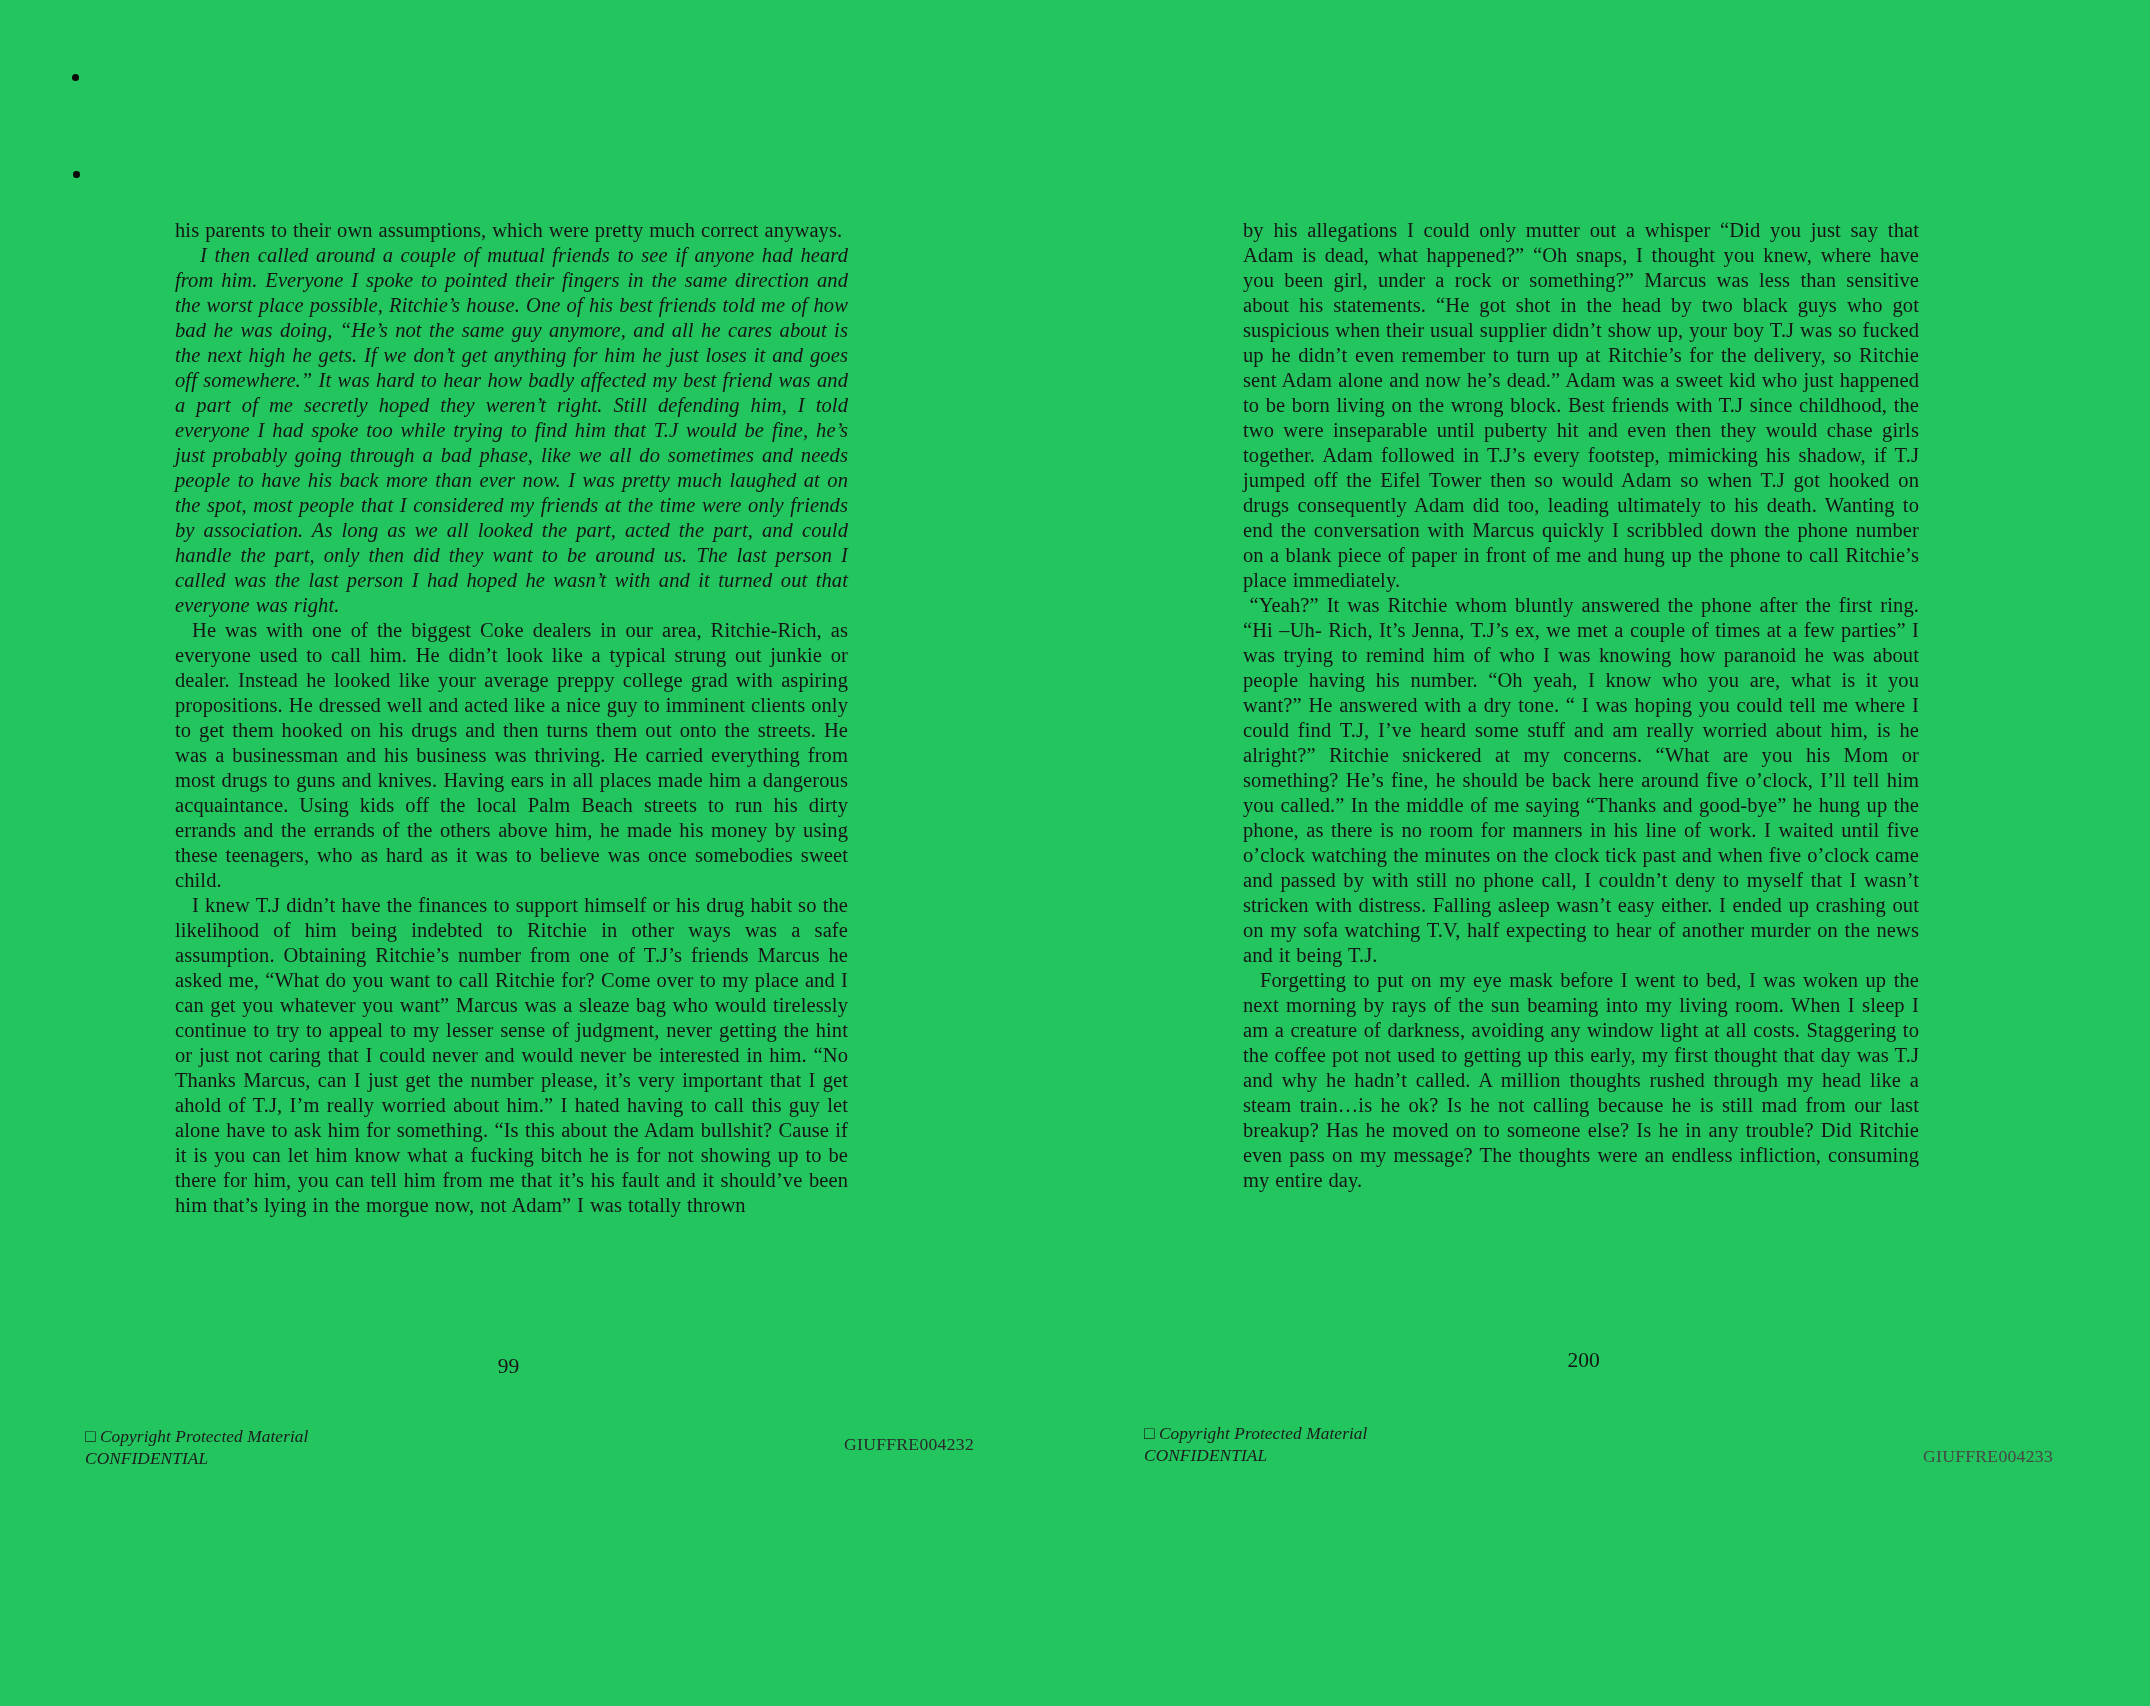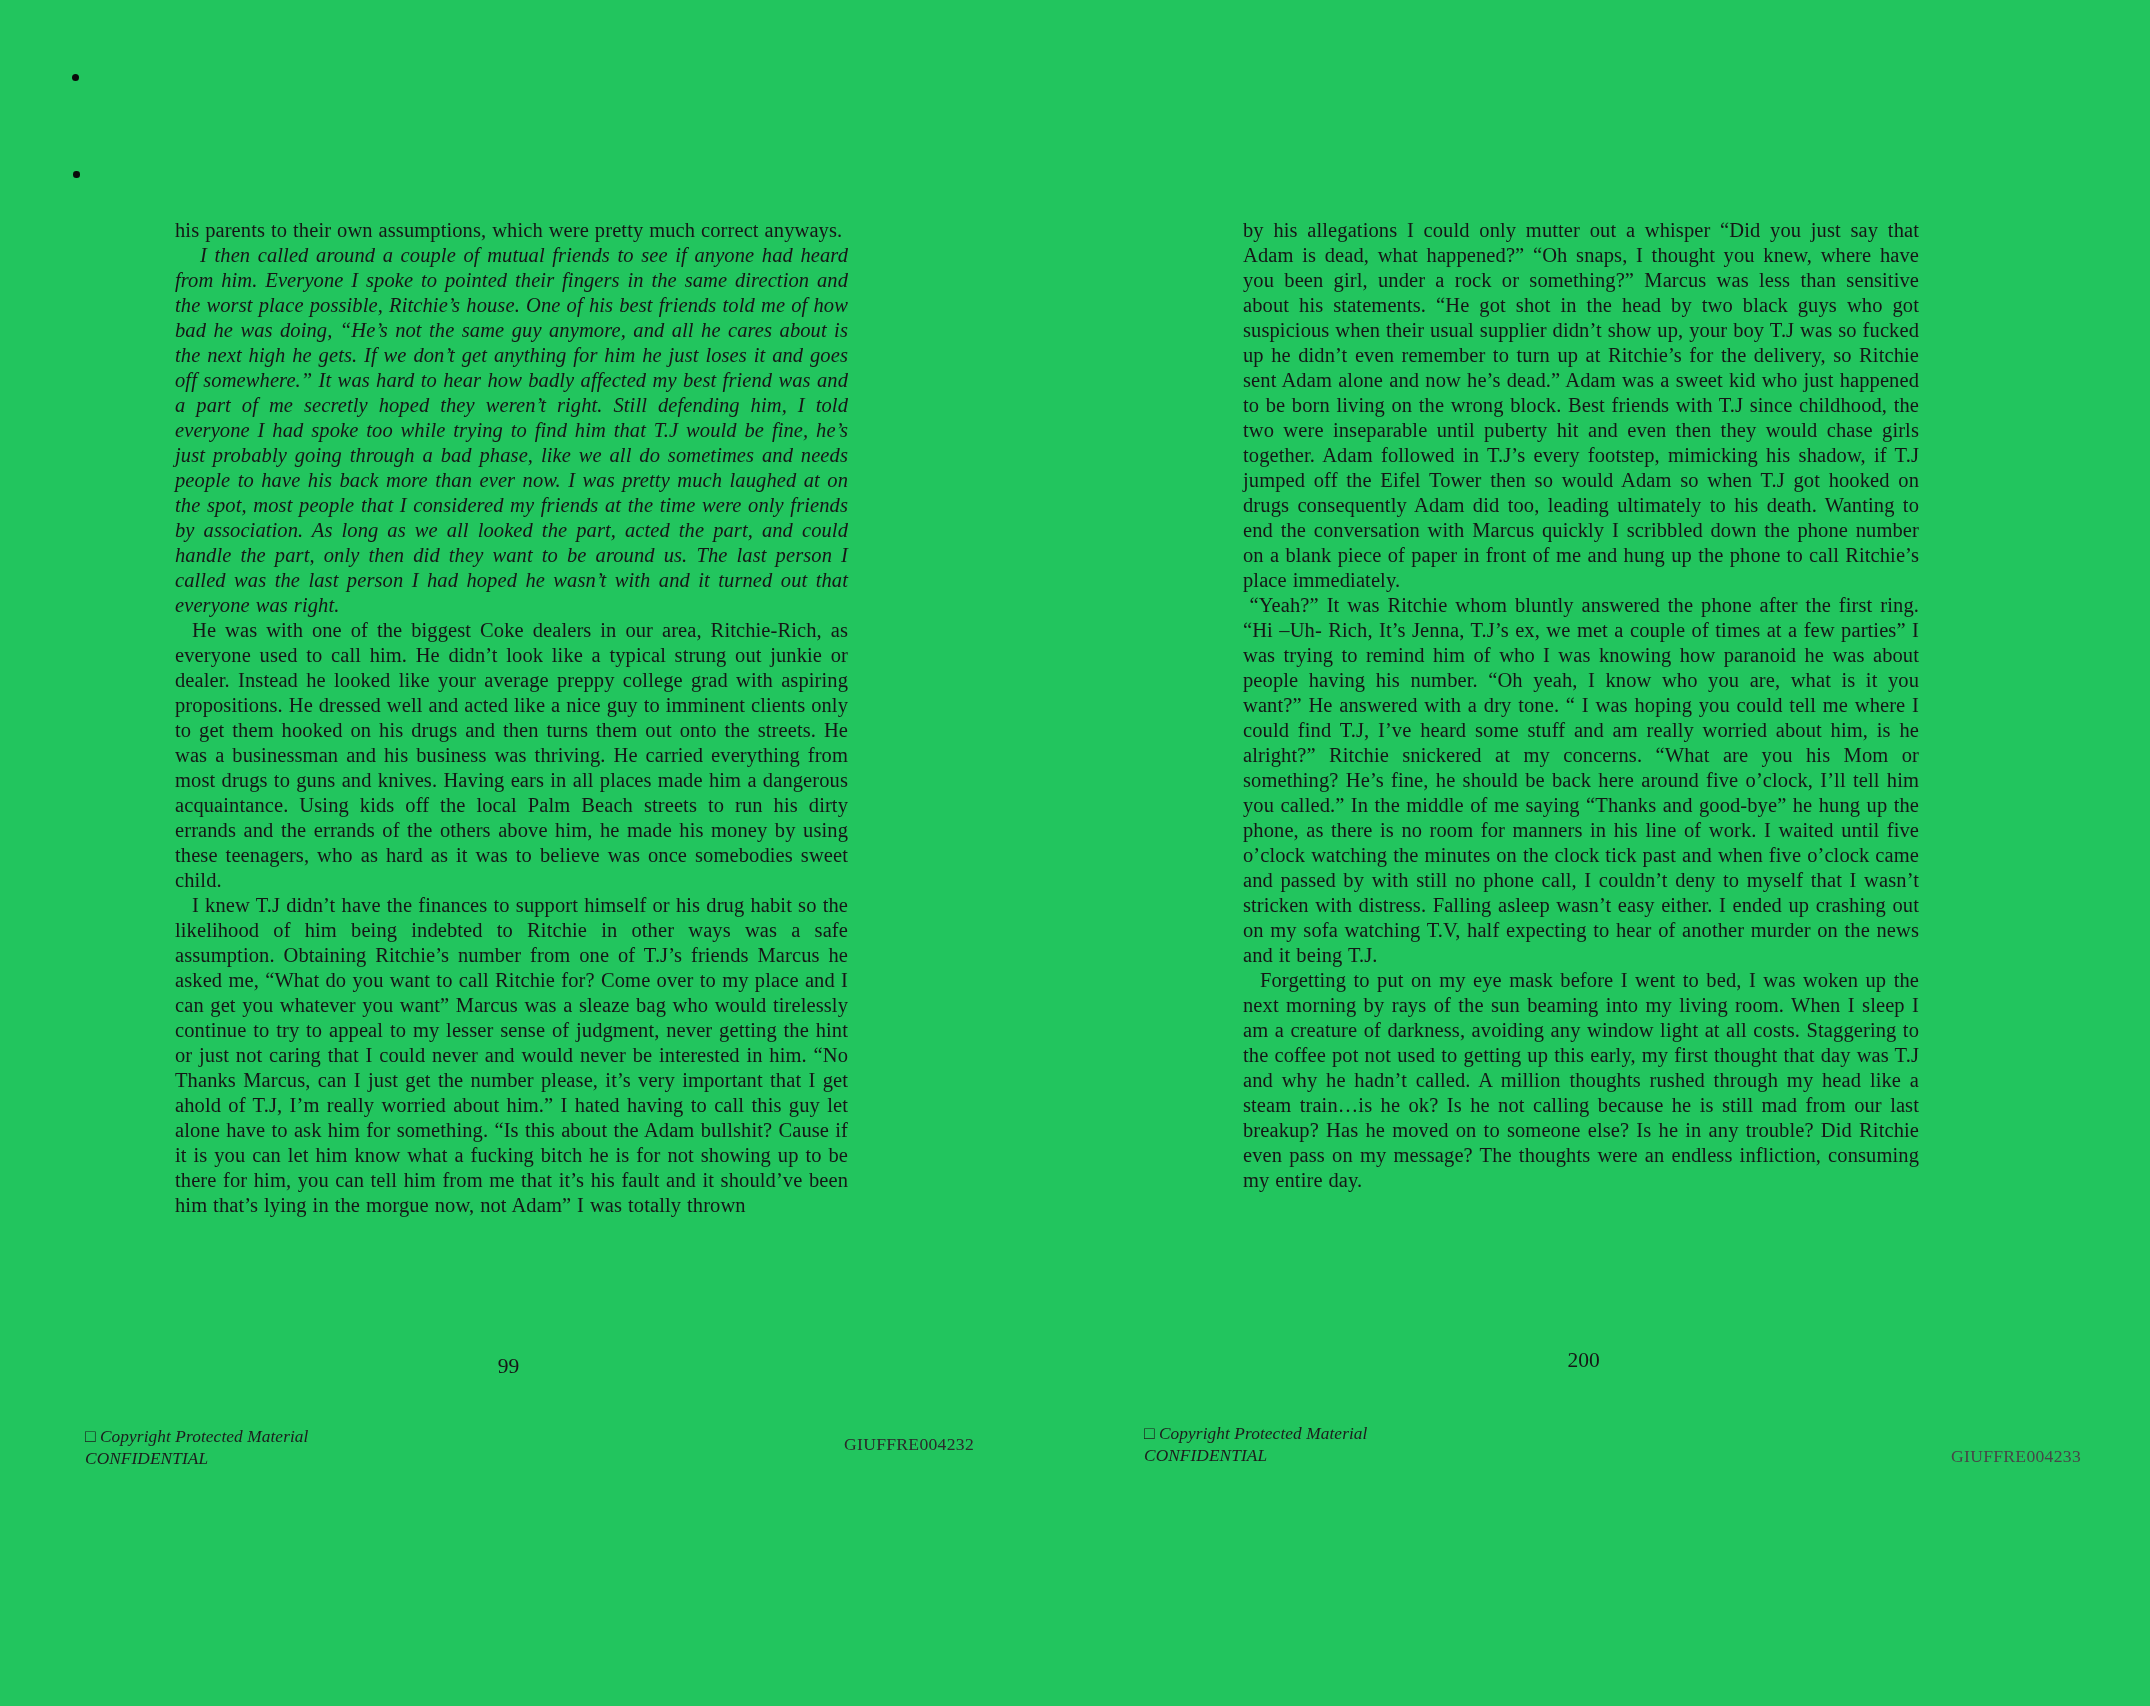--- a/index.html
+++ b/index.html
@@ -52,21 +52,21 @@
   }
   .fb-left  { left: 85px;  top: 1426px; }
   .fb-right { left: 1144px; top: 1423px; }
   .bates {
     position: absolute;
     font-size: 17.6px;
     color: #2a2a2a;
     letter-spacing: 0.3px;
   }
   .bates-left  { left: 844px; top: 1434px; }
-  .bates-right { left: 1923px; top: 1446px; color: #474747; margin-left: 28px; }
+  .bates-right { left: 1923px; top: 1446px; color: #474747; }
   .stamp {
     position: absolute;
     right: 10.4px;
     top: 1655px;
     font-family: "Liberation Sans", "DejaVu Sans", sans-serif;
     font-size: 36px;
     letter-spacing: 0.7px;
     color: #0a0a0a;
     white-space: nowrap;
   }

